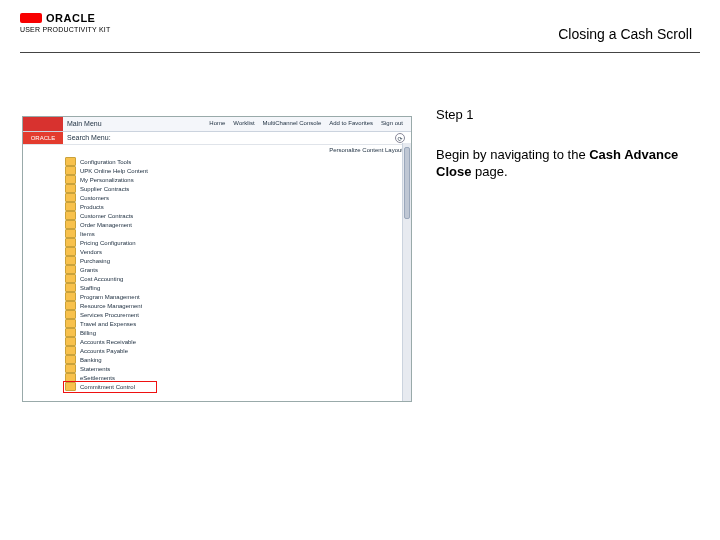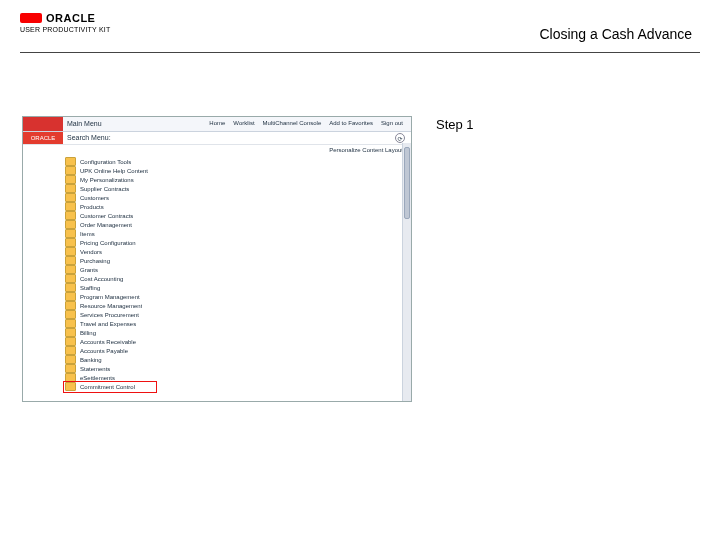--- a/index.html
+++ b/index.html
@@ -27,40 +27,40 @@
   .shot-sub .chev{width:8px;height:8px;border:1px solid #889;border-radius:50%;display:flex;align-items:center;justify-content:center;font:6px Arial;color:#234}
   .tree{position:absolute;left:42px;top:40px;width:124px}
   .row{display:flex;align-items:center;gap:4px;height:9px}
   .fld{width:9px;height:7px;background:#f8c14c;border:1px solid #caa23a;border-radius:1px}
   .lbl{font:6px Arial;color:#234;white-space:nowrap;overflow:hidden;text-overflow:ellipsis;max-width:100px}
   .personalize{position:absolute;right:8px;top:30px;font:6px Arial;color:#234}
   .highlight{position:absolute;left:40px;bottom:8px;width:92px;height:10px;border:1.5px solid #e11}
   .scrollbar{position:absolute;right:0;top:26px;bottom:0;width:8px;background:#e7eaf0;border-left:1px solid #cbd3de}
   .thumb{position:absolute;top:4px;left:1px;right:1px;height:70px;background:#bfc7d4;border:1px solid #9aa7bb;border-radius:2px}
   
-  .instr{position:absolute;left:436px;top:116px;right:28px;font:13px/1.35 Arial}
+  .instr{position:absolute;left:436px;top:106px;right:28px;font:13px/1.35 Arial}
   .step{margin-bottom:22px}
   .para{margin-bottom:18px}
   b{font-weight:bold}
 </style>
 </head>
 <body>
 
 <div class="page">
 
   <div class="hdr">
     <div class="logo">
       <div class="logo-top">
         <div class="logo-bar"></div>
         <span class="logo-word">ORACLE</span>
       </div>
       <span class="logo-sub">USER PRODUCTIVITY KIT</span>
     </div>
   </div>
-  <div class="page-title">Closing a Cash Advance</div>
+  <div class="page-title">Closing a Cash Scroll</div>
   <div class="hdr-rule"></div>
 
   <div class="shot">
     <div class="shot-top">
       <div class="red"></div>
       <div class="title">Main Menu</div>
       <div class="tabs">
         <span class="tab">Home</span>
         <span class="tab">Worklist</span>
         <span class="tab">MultiChannel Console</span>
@@ -185,15 +185,18 @@
       </div>
 
     <div class="highlight"></div>
     <div class="scrollbar">
       <div class="thumb"></div>
     </div>
   </div>
 
   <div class="instr">
     <div class="step">Step 1</div>
+    <div class="para">
+      <span>Begin by navigating to the </span><b>Cash Advance Close</b><span> page.</span>
+    </div>
   </div>
 
 </div>
 
 </body></html>

